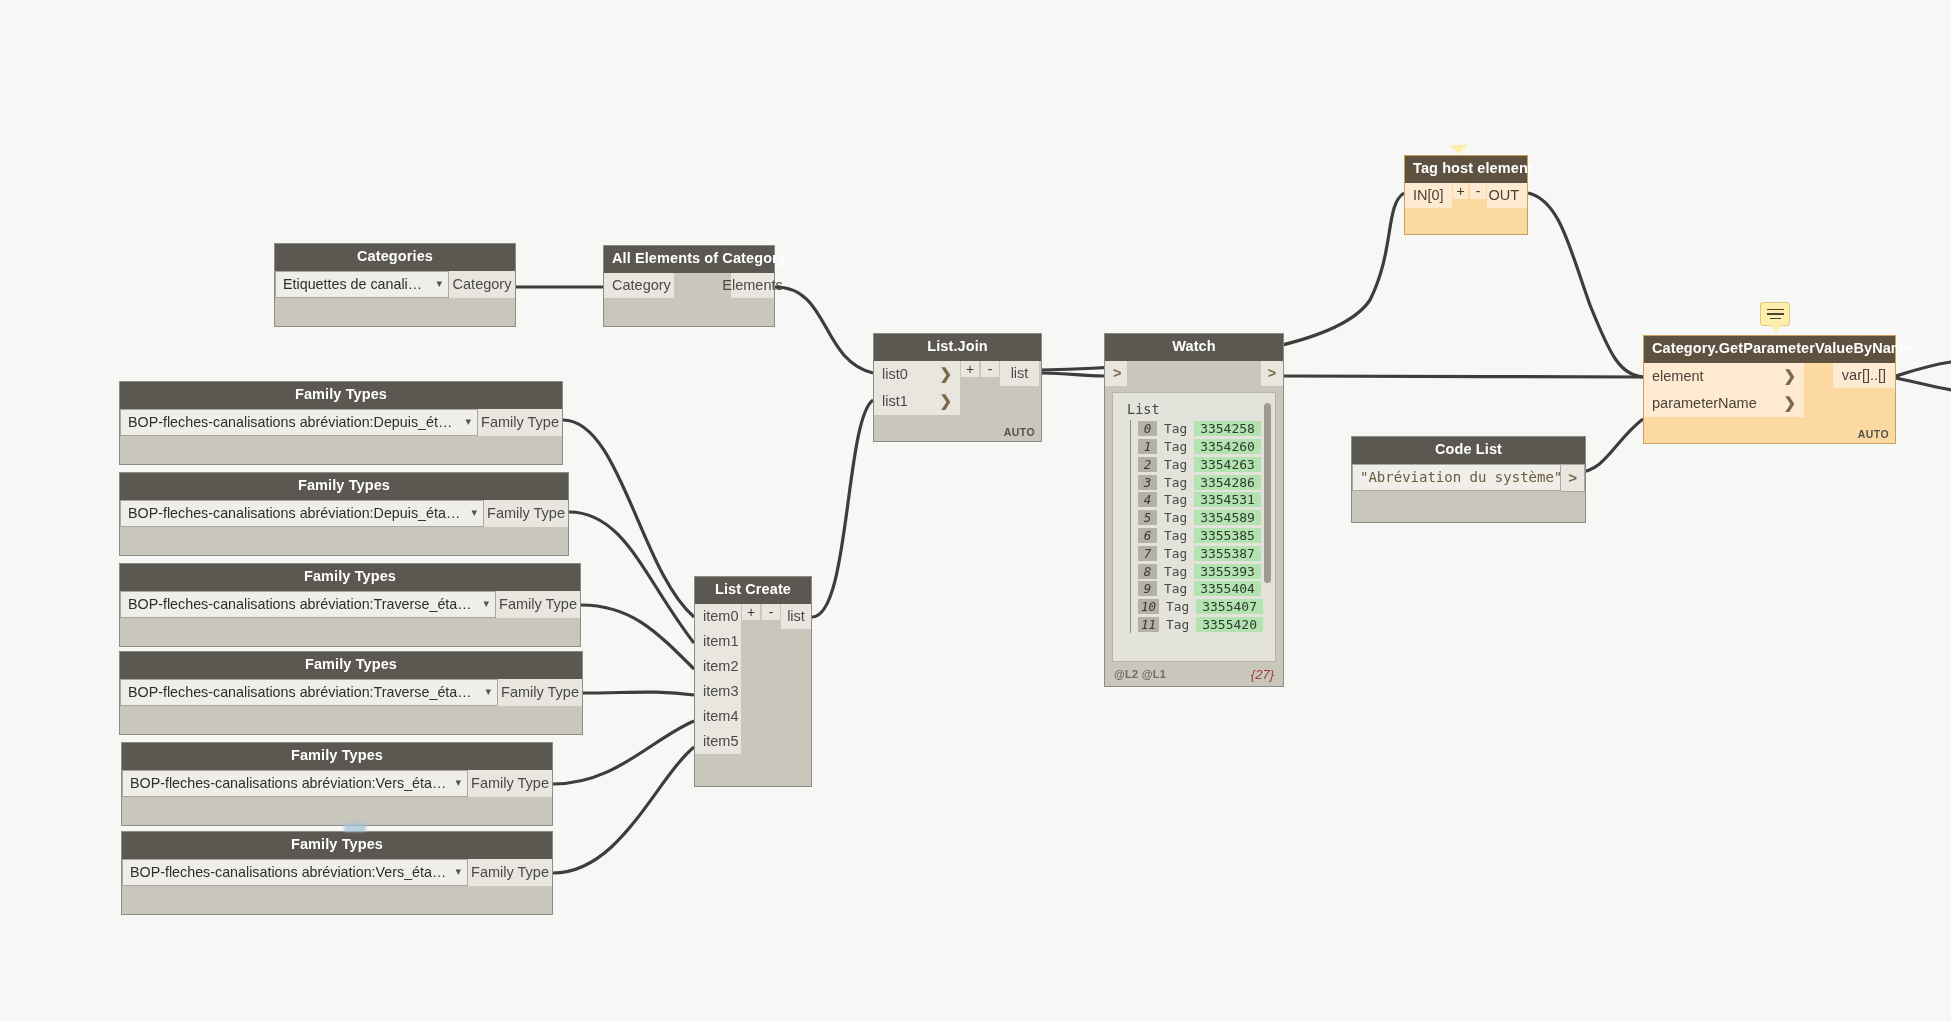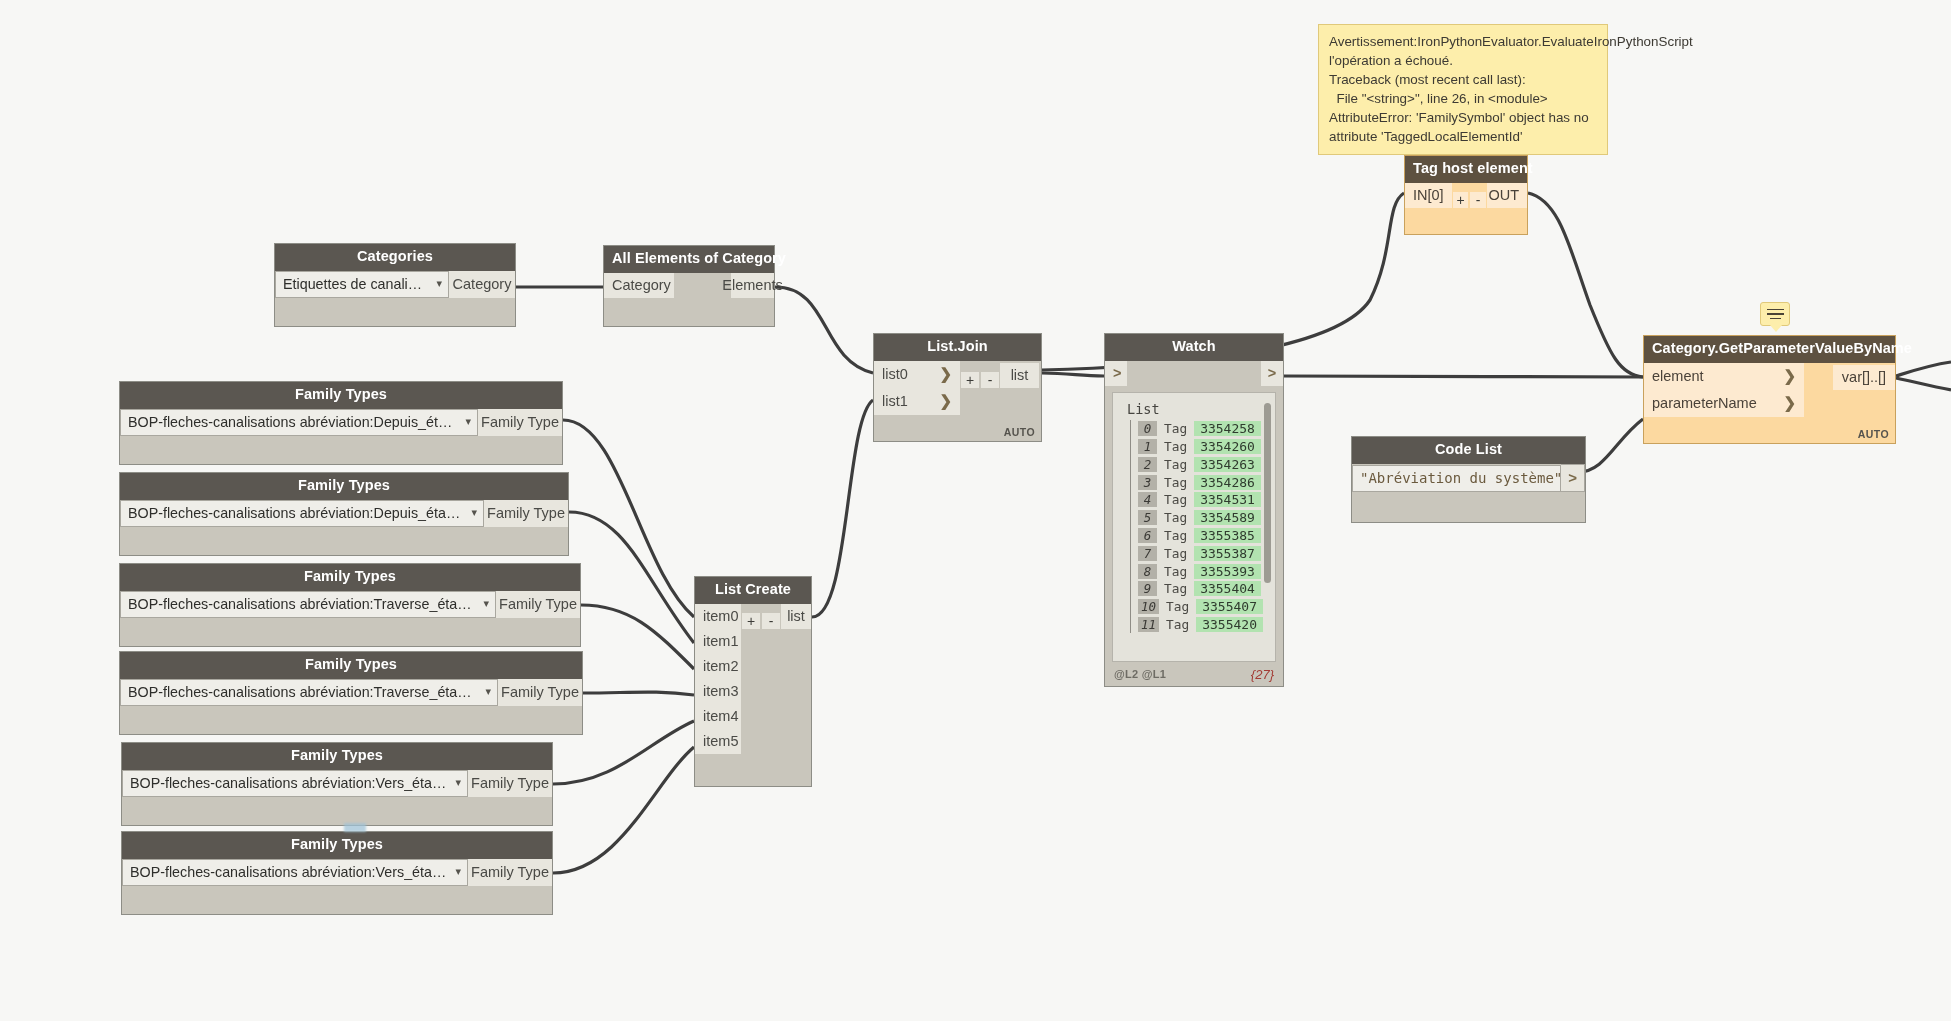--- a/index.html
+++ b/index.html
@@ -14,21 +14,21 @@
   svg.wires { position: absolute; left: 0; top: 0; width: 1951px; height: 1021px; pointer-events: none; z-index: 1; }
   svg.wires path { fill: none; stroke: #3d3d3d; stroke-width: 3.2; }
 
   .node { position: absolute; z-index: 5; border: 1px solid #8d8d86; background: #c9c6bc; }
   .node .hdr {
     background: #5b5751; color: #ffffff; text-align: center;
     font-size: 14.5px; font-weight: bold; letter-spacing: .1px;
     padding: 5px 8px 6px; line-height: 1.1; white-space: nowrap;
   }
   .node .body { position: relative; }
-  .row { display: flex; align-items: flex-end; }
+  .row { display: flex; align-items: flex-start; }
   .port {
     background: #e8e6de; color: #4a4a46; font-size: 14.5px;
     padding: 4px 8px 5px; display: flex; align-items: center; white-space: nowrap;
   }
   .port.out { justify-content: flex-end; }
   .chev { color: #7a6a4a; font-weight: bold; font-size: 15px; margin-left: auto; padding-left: 10px; }
   .pm {
     background: #e8e6de; color: #3c3c38; font-size: 14px; width: 20px;
     display: flex; align-items: center; justify-content: center;
     border-left: 1px solid #c9c6bc; border-right: 1px solid #c9c6bc;
@@ -127,24 +127,20 @@
     <path d="M 1042,370 C 1120,368 1330,360 1370,300 C 1395,250 1385,205 1404,193"></path>
 
     <path d="M 1528,193 C 1560,200 1570,250 1590,305 C 1610,355 1620,375 1643,377"></path>
 
     <path d="M 1578,472 C 1605,472 1615,440 1643,419"></path>
 
     <path d="M 1896,376 C 1915,370 1930,365 1951,362"></path>
     <path d="M 1896,378 C 1915,382 1930,386 1951,390"></path>
   </svg>
 
-  <div class="tooltip" style="left:1318px; top:24px; width:290px;">Avertissement:IronPythonEvaluator.EvaluateIronPythonScript l'opération a échoué.
-Traceback (most recent call last):
-  File "&lt;string&gt;", line 26, in &lt;module&gt;
-AttributeError: 'FamilySymbol' object has no attribute 'TaggedLocalElementId'</div>
   <div class="tt-tail" style="left:1450px; top:145px;"></div>
 
   <div class="node warn" style="left:1404px; top:155px; width:124px;">
     <div class="hdr">Tag host element</div>
     <div class="body">
       <div class="row">
         <div class="port" style="flex:1">IN[0]</div>
         <div class="pm">+</div>
         <div class="pm">-</div>
         <div class="port out" style="width:40px">OUT</div>

